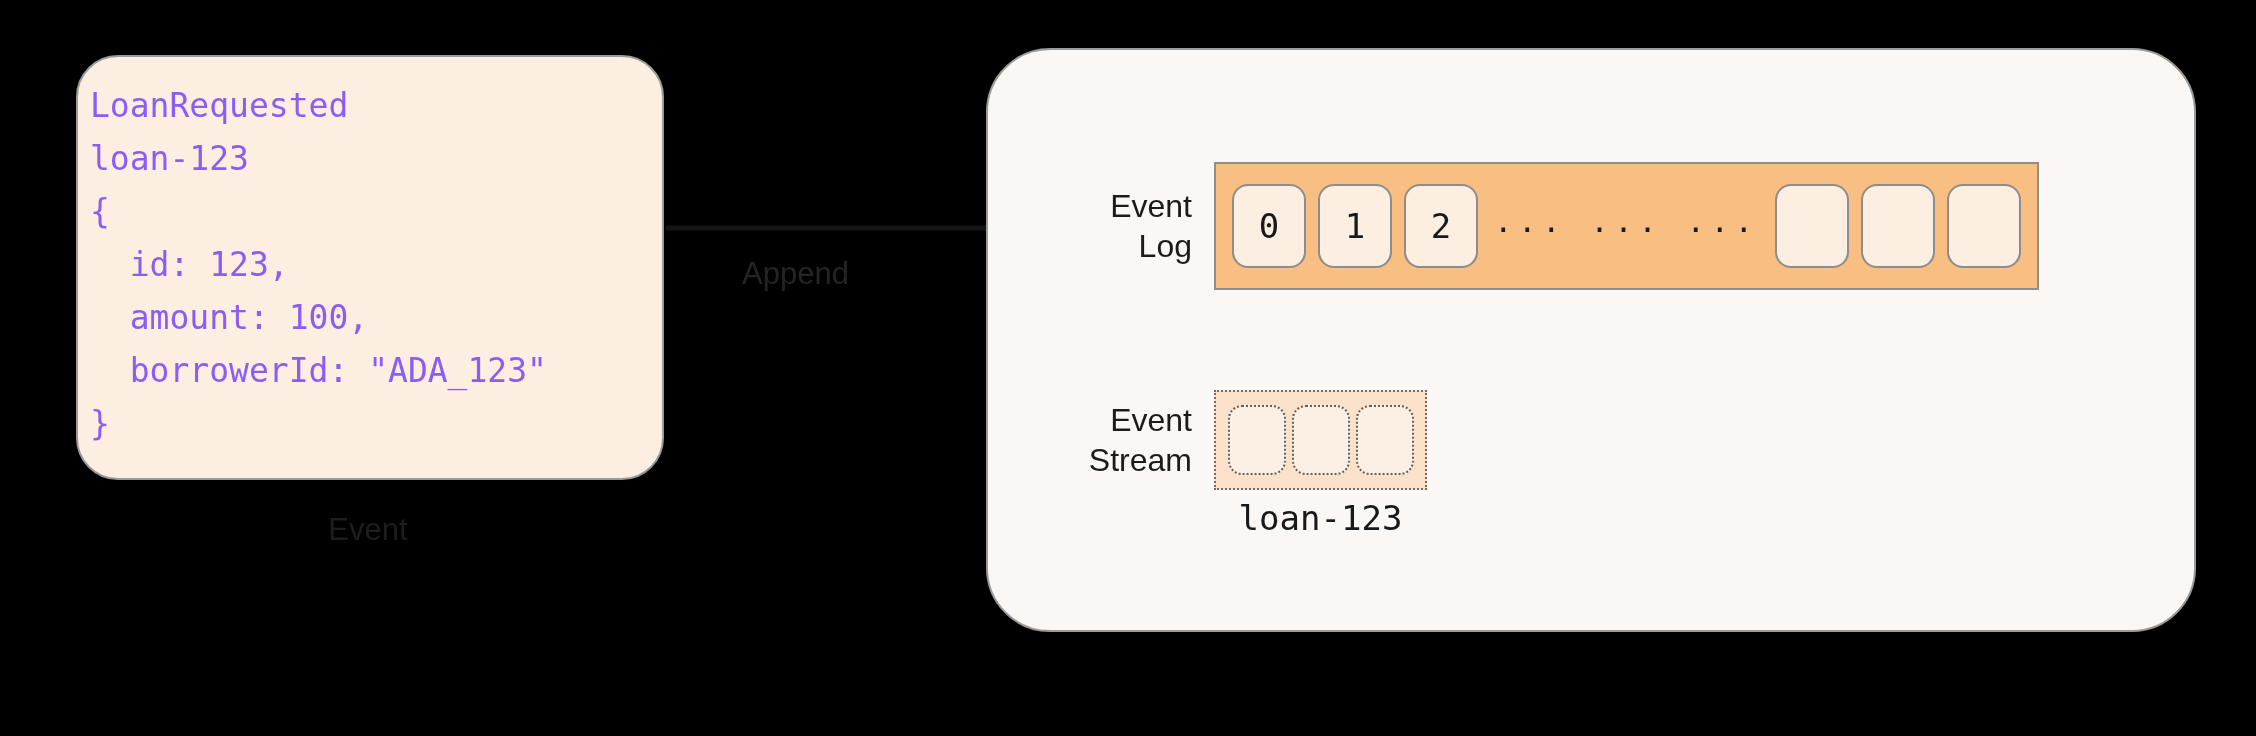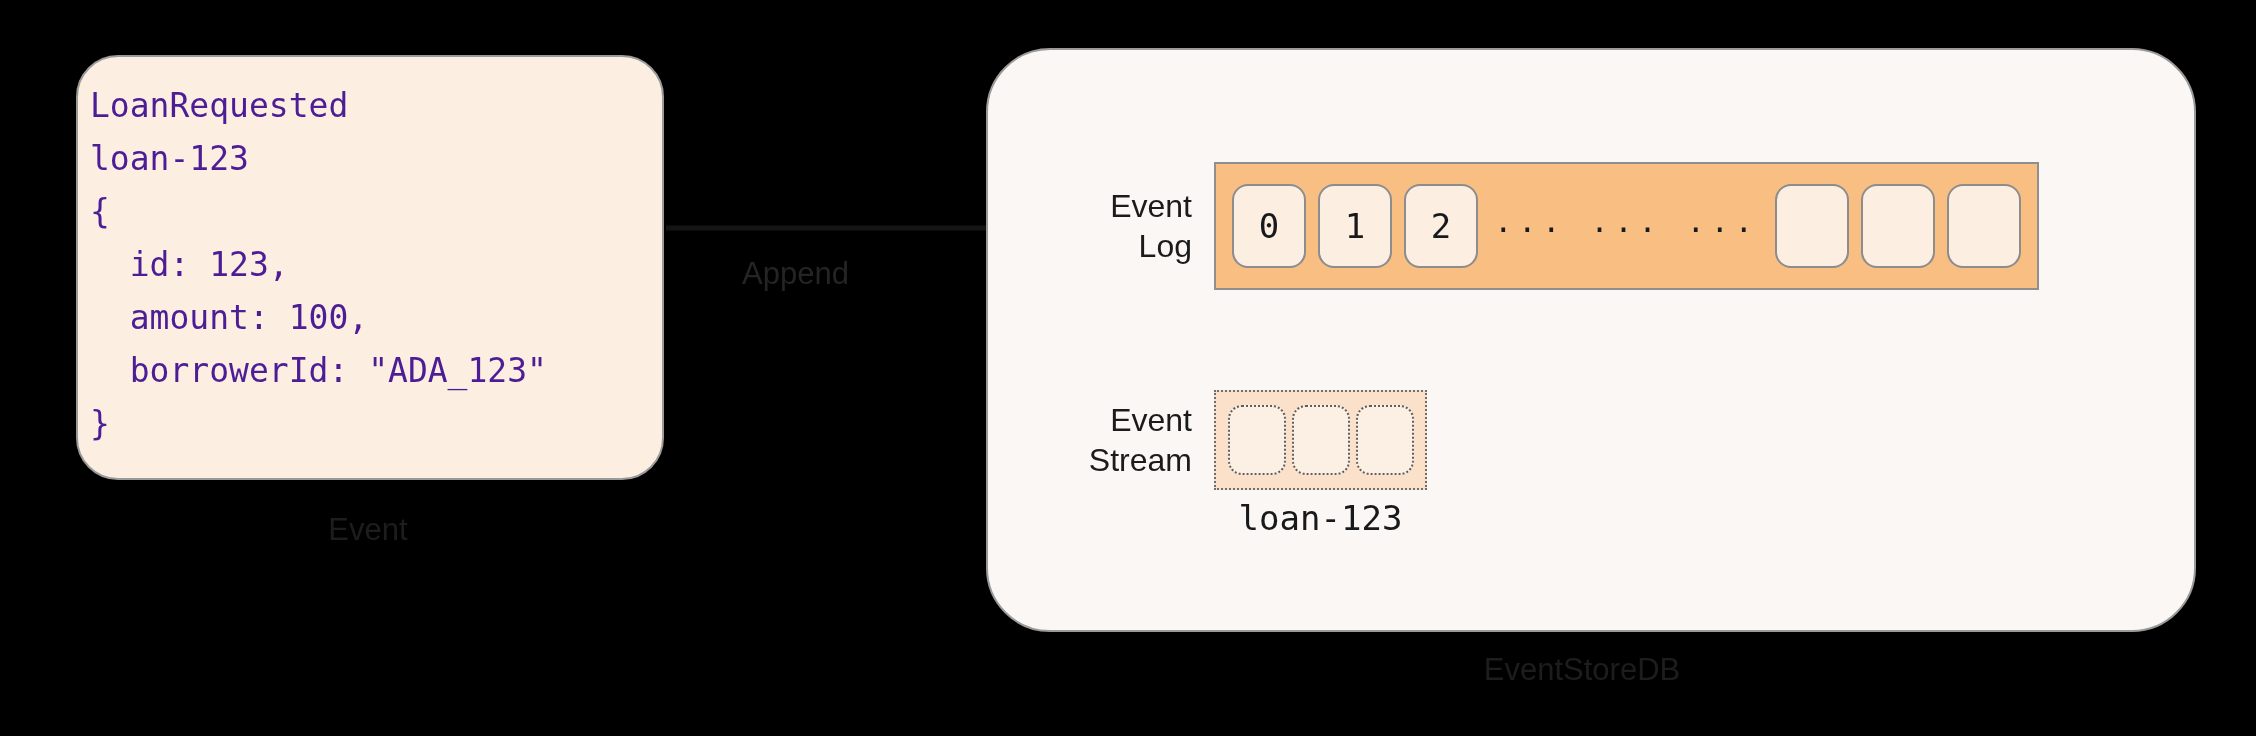--- a/index.html
+++ b/index.html
@@ -33,21 +33,21 @@
     box-sizing: border-box;
   }
   .event-card-code {
     position: absolute;
     left: 12px;
     top: 22px;
     right: 10px;
     font-family: "DejaVu Sans Mono", "Liberation Mono", monospace;
     font-size: 33px;
     line-height: 53px;
-    color: #4c1d95;
+    color: #8b5cf6;
     white-space: pre;
     letter-spacing: 0px;
   }
 
   .caption {
     position: absolute;
     color: #1d1d1d;
     font-family: "Liberation Sans", sans-serif;
     font-size: 31px;
     line-height: 36px;
@@ -255,15 +255,14 @@
     <div class="stream-wrap">
       <div class="stream-band">
         <div class="stream-cell"></div>
         <div class="stream-cell"></div>
         <div class="stream-cell"></div>
       </div>
       <div class="stream-name">loan-123</div>
     </div>
   </div>
 
-  <div class="caption caption-esdb">EventStoreDB</div>
 
 </div>
 
 </body></html>

